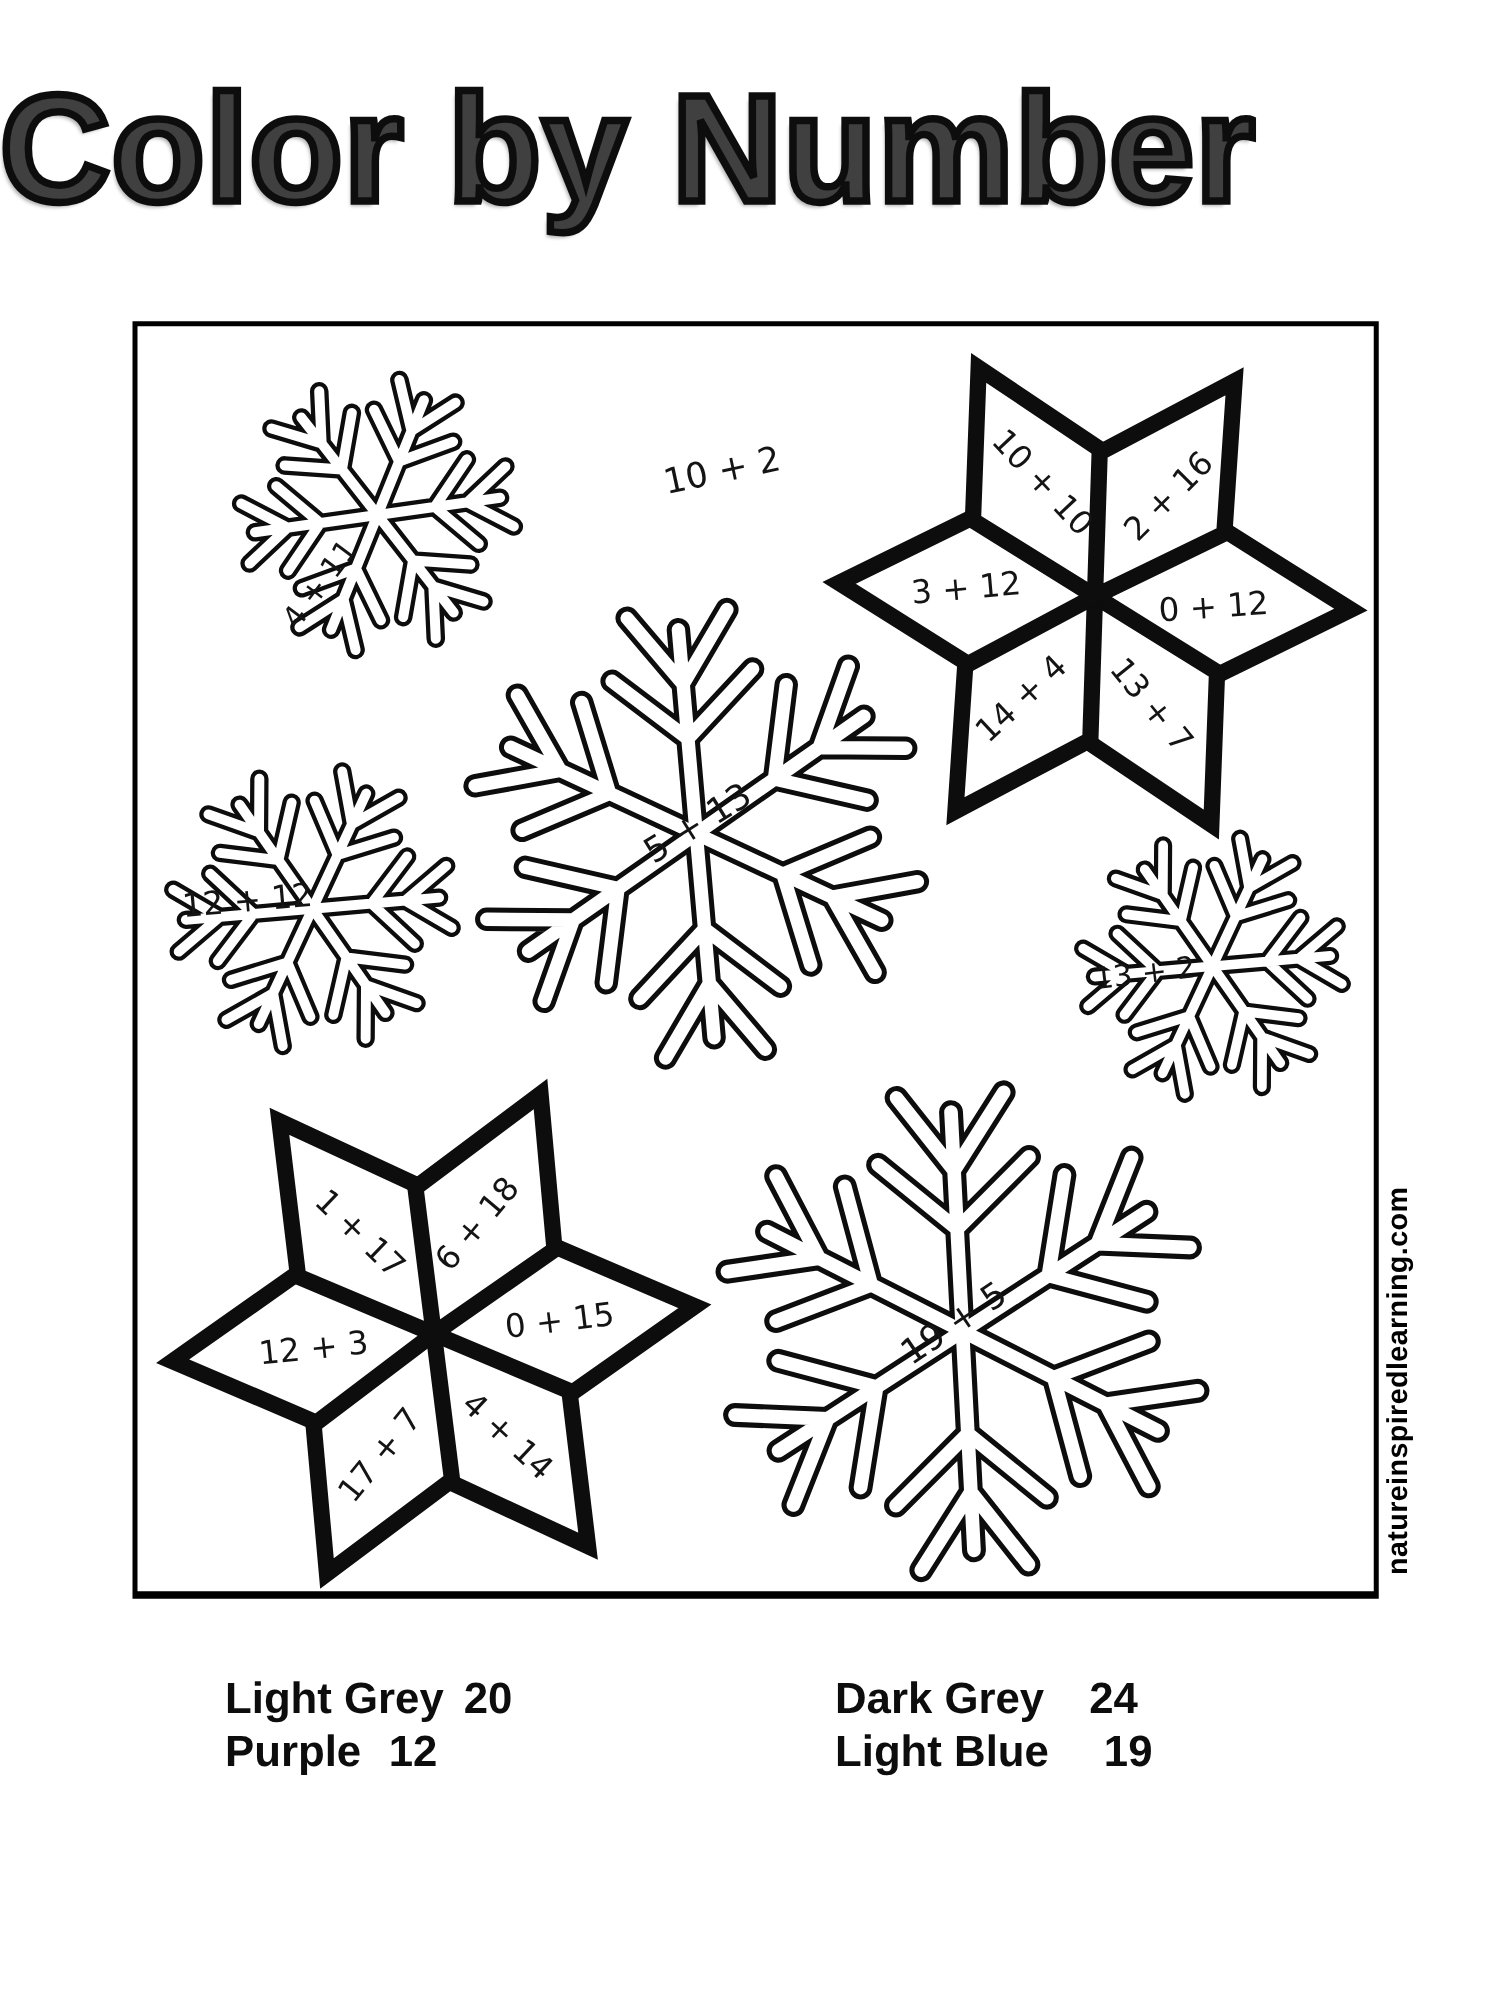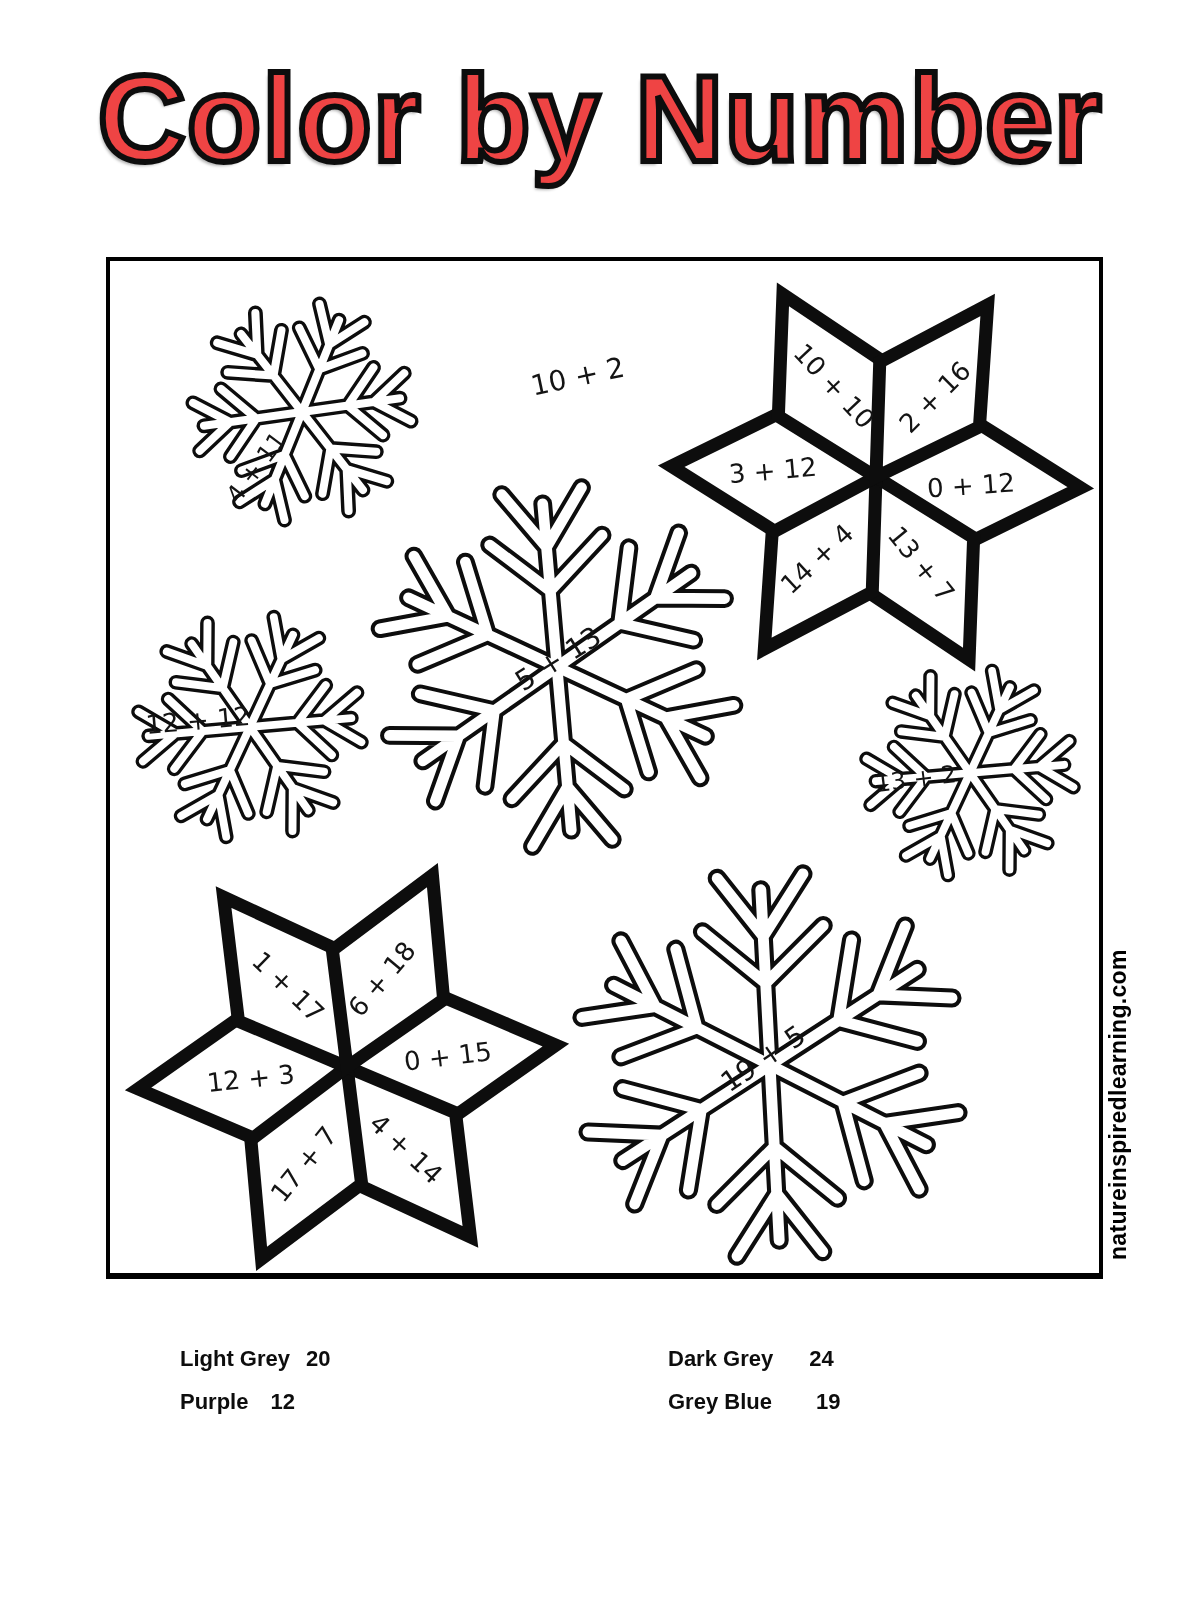--- a/index.html
+++ b/index.html
@@ -1,43 +1,43 @@
 <!DOCTYPE html>
 <html><head>
 <meta charset="utf-8">
 <style>
   html,body{margin:0;padding:0;}
   body{
     width:1200px;height:1600px;position:relative;background:#ffffff;
     font-family:"Liberation Sans",sans-serif;overflow:hidden;
   }
   .page-title{
-    position:absolute;left:0;top:52px;width:1200px;text-align:center;
+    position:absolute;left:0;top:52px;width:1200px;text-align:left;
     font-size:122px;font-weight:bold;line-height:1.1;letter-spacing:1px;
-    color:#ef4444;
+    color:#404040;
     -webkit-text-stroke:6px #0d0d0d;
     text-shadow:-3px 4px 3px rgba(0,0,0,0.30);
     white-space:nowrap;
   }
   .worksheet-box{
     position:absolute;left:106px;top:257px;width:997px;height:1022px;
     border:4px solid #000;border-bottom-width:6px;box-sizing:border-box;background:#fff;
   }
   svg.canvas{position:absolute;left:0;top:0;}
   .fb{fill:none;stroke:#0d0d0d;stroke-linecap:round;stroke-linejoin:round;}
   .fw{fill:none;stroke:#ffffff;stroke-linecap:round;stroke-linejoin:round;}
   .star{fill:#ffffff;stroke:#0d0d0d;stroke-linejoin:miter;}
   .lbl{font-family:"DejaVu Sans",sans-serif;font-size:26px;fill:#141414;text-anchor:middle;}
   .lbl-sm{font-size:24px;}
   .lbl-lg{font-size:28px;}
   .color-key{position:absolute;left:0;top:1337px;width:1200px;font-weight:bold;color:#0d0d0d;}
   .key-col{position:absolute;top:0;}
   .key-col-left{left:180px;}
   .key-col-right{left:668px;}
-  .key-row{font-size:22px;line-height:43px;white-space:nowrap;}
+  .key-row{font-size:35px;line-height:43px;white-space:nowrap;}
   .key-row .num{display:inline-block;}
   .g16{margin-left:16px;} .g26{margin-left:28px;} .g20{margin-left:22px;}
   .g34{margin-left:36px;} .g42{margin-left:44px;}
   .watermark{
     position:absolute;left:1100px;top:945px;width:36px;height:320px;
     display:flex;align-items:center;justify-content:center;
     writing-mode:vertical-rl;transform:rotate(180deg);
     font-size:23px;font-weight:bold;color:#000;letter-spacing:0.3px;white-space:nowrap;
   }
 </style>
@@ -133,18 +133,18 @@
     </div>
     <div class="key-row">
       <span>Purple</span><span class="num g20">12</span>
     </div>
   </div>
   <div class="key-col key-col-right">
     <div class="key-row">
       <span>Dark Grey</span><span class="num g34">24</span>
     </div>
     <div class="key-row">
-      <span>Grey Blue</span><span class="num g42">19</span>
+      <span>Light Blue</span><span class="num g42">19</span>
     </div>
   </div>
 </div>
 
 <div class="watermark">natureinspiredlearning.com</div>
 
 </body></html>

